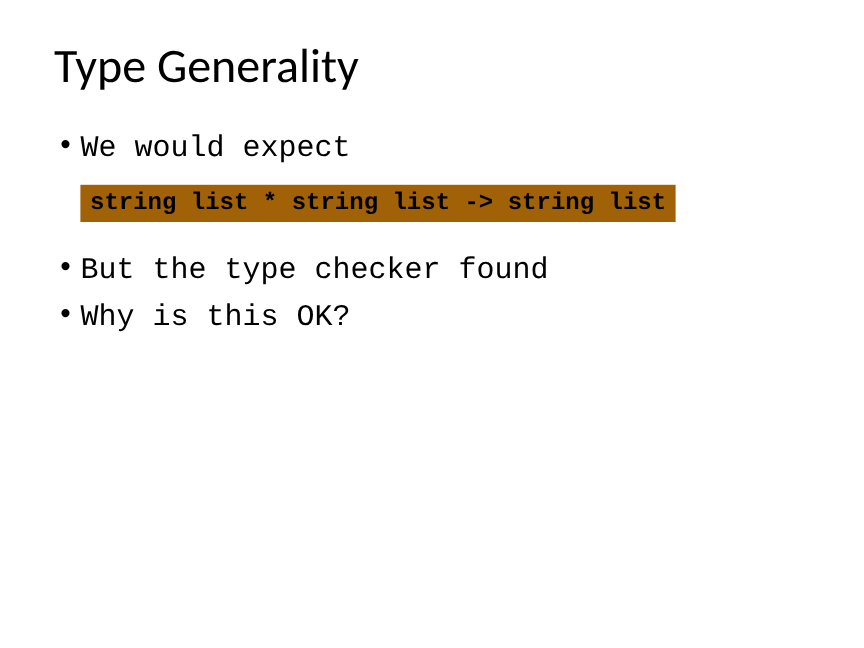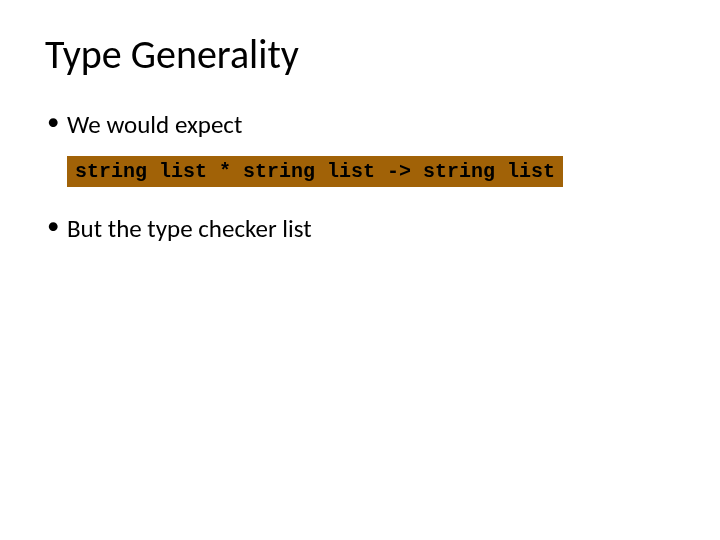--- a/index.html
+++ b/index.html
@@ -23,20 +23,21 @@
     font-size: 40px;
     font-weight: 400;
     margin: 10px 0 30px 0;
     letter-spacing: 0px;
     color: #000;
   }
   ul.body {
     list-style: none;
     padding: 0;
     margin: 0;
+    font-family: Liberation Mono, monospace;
   }
   ul.body > li {
     position: relative;
     padding-left: 22px;
     font-size: 25px;
     margin: 0 0 10px 0;
     color: #000;
   }
   ul.body > li::before {
     content: "•";
@@ -67,16 +68,19 @@
 
 <div class="slide">
   <h1 class="title">Type Generality</h1>
 
   <ul class="body">
     <li>We would expect</li>
   </ul>
   <div class="codeblock">string list * string list -&gt; string list</div>
 
   <ul class="body">
-    <li>But the type checker list</li>
+    <li>But the type checker found</li>
   </ul>
 
+  <ul class="body">
+    <li>Why is this OK?</li>
+  </ul>
 </div>
 
 </body></html>

